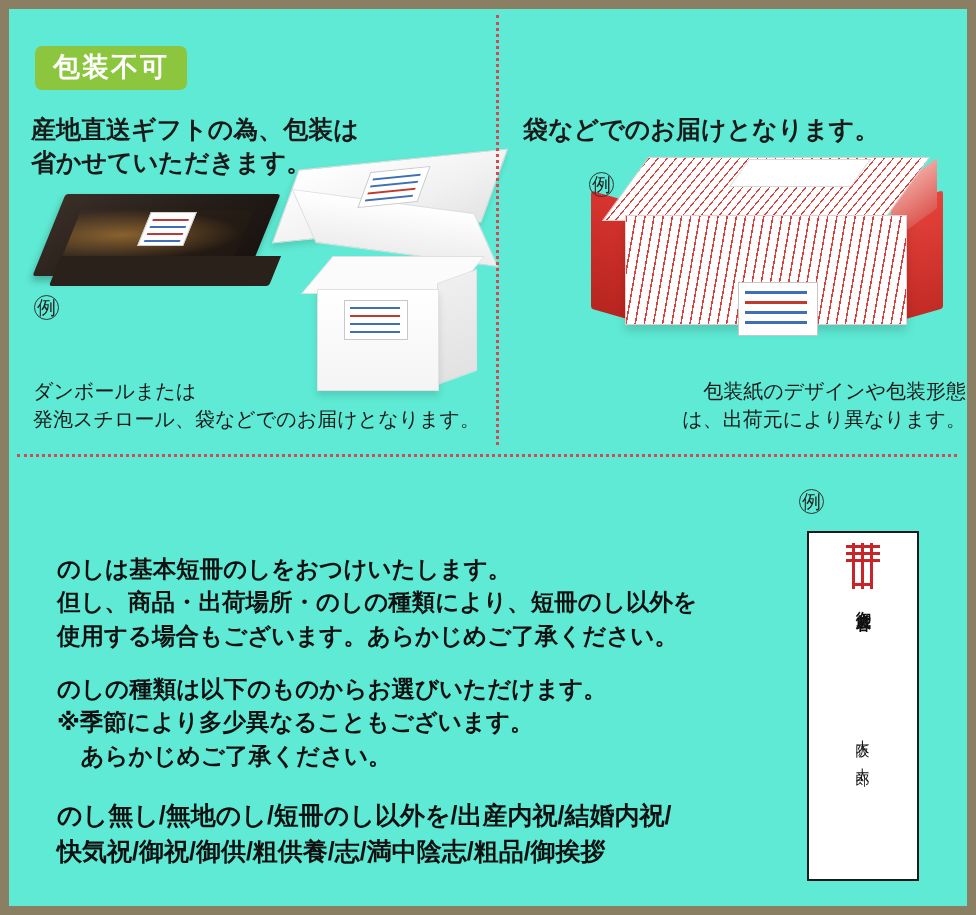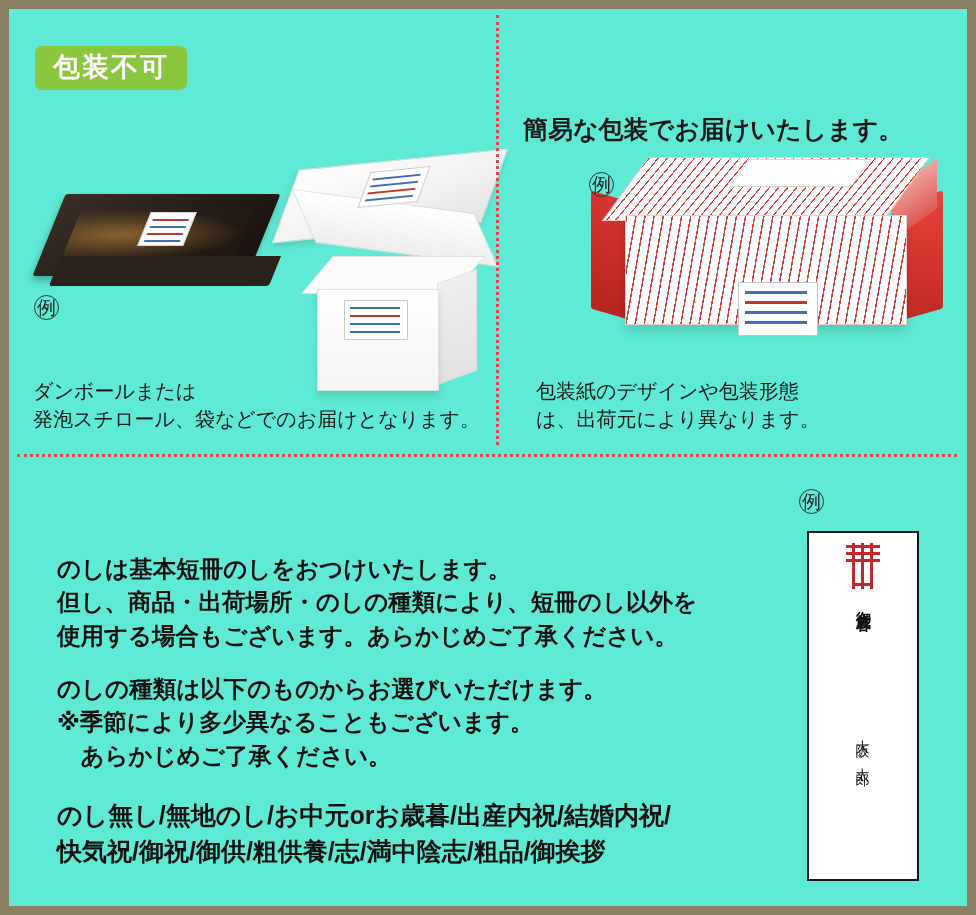--- a/index.html
+++ b/index.html
@@ -441,20 +441,22 @@
   <div class="inner">
 
     <div class="top-area">
 
       <div class="col-left">
 
         <div class="badge-wrap-left">
           <span class="badge">包装不可</span>
         </div>
 
+        <div class="lead lead-left">産地直送ギフトの為、包装は
+省かせていただきます。</div>
 
         <div class="illus envelope">
           <div class="body"></div>
           <div class="flapA"></div>
           <div class="slip">
             <i style="top:6px;"></i>
               <i style="top:13px;"></i>
               <i style="top:20px;background:#c0392b;"></i>
               <i style="top:27px;"></i>
           </div>
@@ -488,57 +490,57 @@
 
         <div class="note note-left">ダンボールまたは
 発泡スチロール、袋などでのお届けとなります。</div>
       </div>
 
       <div class="v-divider"></div>
 
       <div class="col-right">
 
 
-        <div class="lead lead-right">簡易な包装でお届けいたします。</div>
+        <div class="lead lead-right">袋などでのお届けとなります。</div>
 
         <div class="illus wrapped">
           <div class="capL"></div>
           <div class="capR"></div>
           <div class="capR2"></div>
           <div class="top"></div>
           <div class="tag"></div>
           <div class="front">
             <div class="slip">
               <i style="top:8px;"></i>
                 <i class="red" style="top:18px;"></i>
                 <i style="top:28px;"></i>
                 <i style="top:38px;"></i>
             </div>
           </div>
         </div>
 
         <div class="rei" style="left:93px; top:163px;">例</div>
 
-        <div class="note" style="left:40px; top:368px; width:430px;">包装紙のデザインや包装形態
+        <div class="note" style="left:40px; top:368px; width:430px;text-align:right;">包装紙のデザインや包装形態
 は、出荷元により異なります。</div>
       </div>
     </div>
 
     <div class="h-divider"></div>
 
     <div class="bottom">
 
 
       <div class="para para-2">のしの種類は以下のものからお選びいただけます。
 ※季節により多少異なることもございます。
 　あらかじめご了承ください。</div>
       <div class="para para-1">のしは基本短冊のしをおつけいたします。
 但し、商品・出荷場所・のしの種類により、短冊のし以外を
 使用する場合もございます。あらかじめご了承ください。</div>
-      <div class="para para-3">のし無し/無地のし/お中元orお歳暮/出産内祝/結婚内祝/
+      <div class="para para-3">のし無し/無地のし/短冊のし以外を/出産内祝/結婚内祝/
 快気祝/御祝/御供/粗供養/志/満中陰志/粗品/御挨拶</div>
 
       <div class="rei" style="left:790px; top:28px;">例</div>
 
       <div class="noshi">
         <div class="mizuhiki">
           <div class="mz-line" style="top:2px;"></div>
           <div class="mz-line" style="top:9px;"></div>
           <div class="mz-line" style="top:16px;"></div>
           <div class="mz-v" style="left:6px;"></div>

